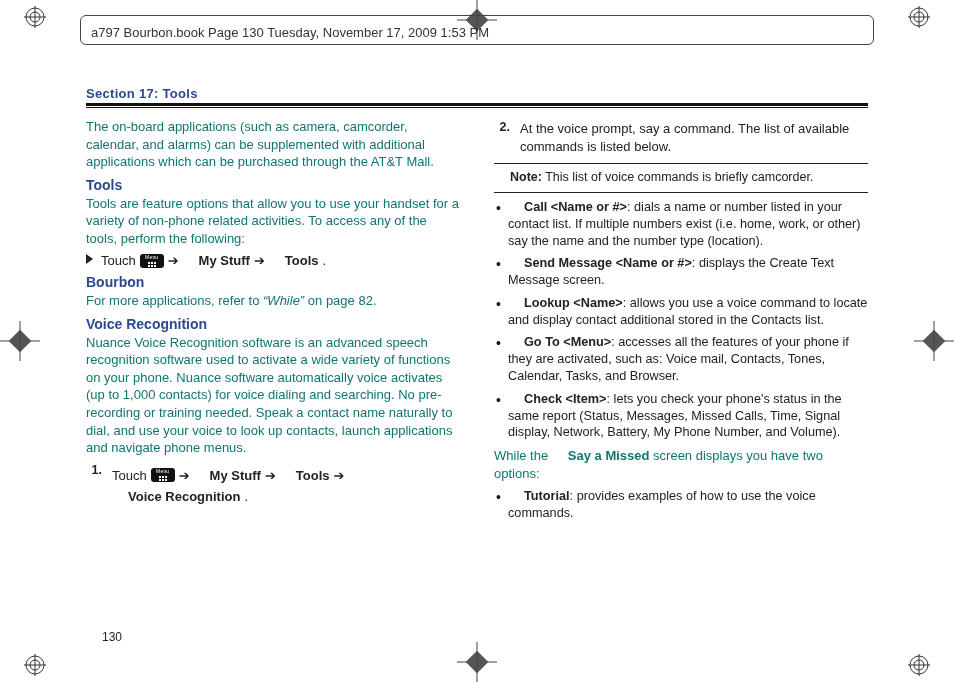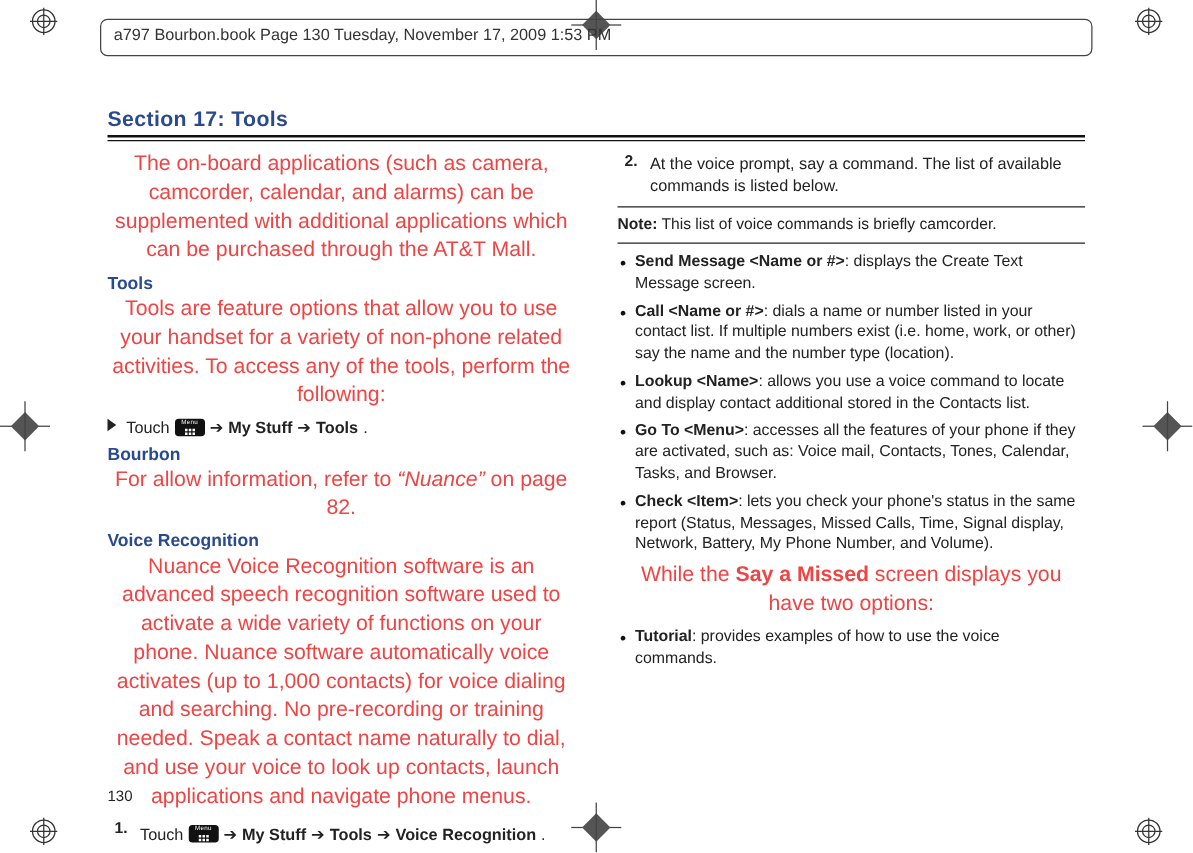--- a/index.html
+++ b/index.html
@@ -56,38 +56,38 @@
     top: 15px;
     left: 80px;
     right: 80px;
     border: 1px solid #444;
     border-radius: 6px;
     padding: 4px 10px;
     font-size: 13px;
     color: #333;
     height: 20px;
     display: flex;
-    align-items: flex-start;
+    align-items: flex-end;
   }
 
   .page {
     position: absolute;
     top: 66px;
     left: 86px;
     right: 86px;
     bottom: 40px;
     display: flex;
     flex-direction: column;
   }
 
   .section-title {
     color: #2a4a8f;
     font-family: Arial, Helvetica, sans-serif;
     font-weight: 700;
-    font-size: 17px;
+    font-size: 13px;
     letter-spacing: 0.3px;
     margin: 20px 0 2px 0;
   }
   .title-rule {
     height: 3px;
     background: linear-gradient(#111 0, #111 1.5px, #111 1.5px, rgba(0,0,0,0) 1.5px), linear-gradient(#111 0, #111 1px);
     position: relative;
     margin-bottom: 12px;
   }
   .title-rule .thick   { position:absolute; top:0; left:0; right:0; height:2px; background:#111;}
@@ -97,24 +97,23 @@
     flex: 1;
     display: flex;
     gap: 34px;
   }
   .col {
     flex: 1;
     min-width: 0;
   }
 
   .body {
-    font-size: 17px;
+    font-size: 13px;
     line-height: 1.35;
-    color: #ef4444;
-    text-align: center;
+    color: #0f766e;
   }
   p.body { margin: 0 0 6px 0; }
 
   .subhead-blue {
     color: #2a4a8f;
     font-weight: 700;
     font-size: 14px;
     margin: 6px 0 2px 0;
   }
   .subhead-blue.italic { font-style: italic; }
@@ -136,33 +135,33 @@
     font-size:5px; color:#fff;
   }
   .menukey .grid {
     position:absolute; bottom:1px; left:50%; transform:translateX(-50%);
     display:grid; grid-template-columns: repeat(3, 2px); grid-template-rows: repeat(2, 2px);
     gap:1px;
   }
   .menukey .grid span { background:#fff; width:2px; height:2px;}
   .tri { display:inline-block; width:0; height:0; border-top:5px solid transparent; border-bottom:5px solid transparent; border-left:7px solid #222; margin-right:4px; position:relative; top:1px;}
 
-  b { font-weight:700; }
+  b { font-weight:700;margin-left:16px; }
   i.qq { font-style: italic; }
 
   hr.thin { border:none; border-top:1px solid #222; margin: 8px 0 6px 0; }
   .notebox { font-size: 12.5px; margin: 0 0 6px 0;}
   .notebox b { font-weight:700; }
 
   ul.bullets { list-style:none; padding:0 0 0 2px; margin:2px 0 6px 0;}
   ul.bullets > li { position:relative; padding-left:12px; margin-bottom:6px; font-size:12.7px; line-height:1.32;}
   ul.bullets > li::before { content:"•"; position:absolute; left:0; top:0; font-size:14px; color:#111;}
 
   .pagenum {
-    position:absolute; left:0; bottom: -2px; font-size:12px; color:#222;
+    position:absolute; left:16px; bottom: -2px; font-size:12px; color:#222;
   }
 </style>
 </head>
 <body>
 
 <div class="reg tl">
   <svg viewBox="0 0 22 22">
       <circle cx="11" cy="11" r="9" fill="none" stroke="#333" stroke-width="1"></circle>
       <circle cx="11" cy="11" r="5" fill="none" stroke="#333" stroke-width="1"></circle>
       <line x1="0" y1="11" x2="22" y2="11" stroke="#333"></line>
@@ -241,21 +240,21 @@
           </span>
         <span class="arrowglyph">➔</span>
         <b>My Stuff</b>
         <span class="arrowglyph">➔</span>
         <b>Tools</b>
           <span>.</span>
       </div>
 
       <div class="subhead-blue">Bourbon</div>
       <p class="body">
-        <span>For allow information, refer to </span><i class="qq">“Nuance”</i><span>  on page 82.</span>
+        <span>For more applications, refer to </span><i class="qq">“While”</i><span>  on page 82.</span>
       </p>
 
       <div class="subhead-blue">Voice Recognition</div>
       <p class="body">Nuance Voice Recognition software is an advanced speech recognition software used to activate a wide variety of functions on your phone. Nuance software automatically voice activates (up to 1,000 contacts) for voice dialing and searching. No pre-recording or training needed. Speak a contact name naturally to dial, and use your voice to look up contacts, launch applications and navigate phone menus.</p>
 
       <div class="numstep">
         <div class="num">1.</div>
         <div class="txt touchline">
           <span>Touch</span>
           <span class="menukey">
@@ -286,22 +285,22 @@
       </div>
 
       <hr class="thin">
       <div class="notebox">
         <b>Note:</b><span> This list of voice commands is briefly camcorder.</span>
       </div>
       <hr class="thin">
 
 
       <ul class="bullets">
+        <li><b>Call &lt;Name or #&gt;</b><span>: dials a name or number listed in your contact list. If multiple numbers exist (i.e. home, work, or other) say the name and the number type (location).</span></li>
         <li><b>Send Message &lt;Name or #&gt;</b><span>: displays the Create Text Message screen.</span></li>
-        <li><b>Call &lt;Name or #&gt;</b><span>: dials a name or number listed in your contact list. If multiple numbers exist (i.e. home, work, or other) say the name and the number type (location).</span></li>
         <li><b>Lookup &lt;Name&gt;</b><span>: allows you use a voice command to locate and display contact additional stored in the Contacts list.</span></li>
         <li><b>Go To &lt;Menu&gt;</b><span>: accesses all the features of your phone if they are activated, such as: Voice mail, Contacts, Tones, Calendar, Tasks, and Browser.</span></li>
         <li><b>Check &lt;Item&gt;</b><span>: lets you check your phone's status in the same report (Status, Messages, Missed Calls, Time, Signal display, Network, Battery, My Phone Number, and Volume).</span></li>
       </ul>
 
       <p class="body">
         <span>While the </span><b>Say a Missed</b><span> screen displays you have two options:</span>
       </p>
       <ul class="bullets">
         <li><b>Tutorial</b><span>: provides examples of how to use the voice commands.</span></li>

